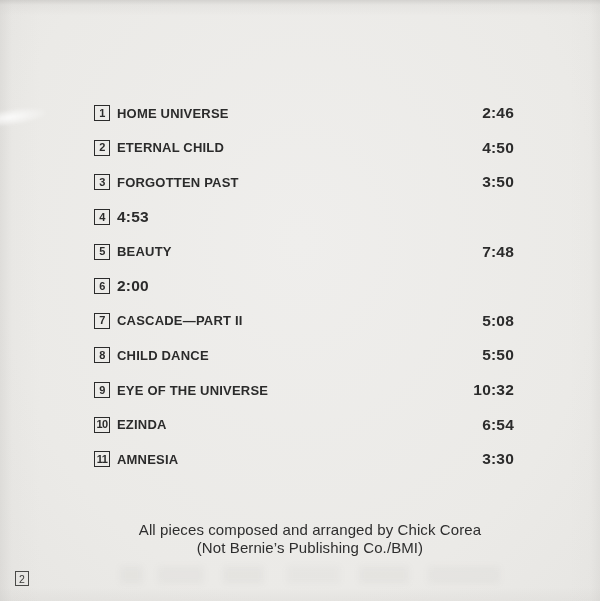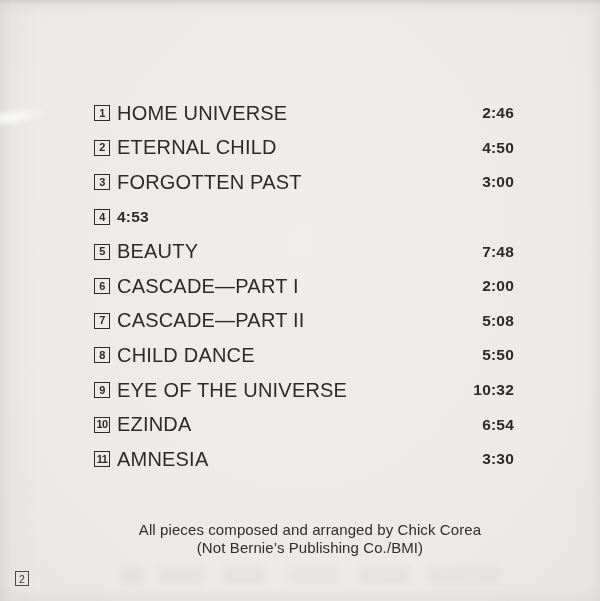--- a/index.html
+++ b/index.html
@@ -79,22 +79,22 @@
     align-items: center;
     justify-content: center;
     font-size: 11px;
     font-weight: 700;
     letter-spacing: -0.5px;
     margin-right: 7px;
     padding-bottom: 1px;
   }
   .track-title {
     flex: 1 1 auto;
-    font-size: 20px;
-    font-weight: 400;
+    font-size: 13px;
+    font-weight: 700;
     letter-spacing: 0.2px;
     white-space: nowrap;
   }
   .track-time {
     flex: 0 0 auto;
     font-size: 15.5px;
     font-weight: 700;
     letter-spacing: 0.2px;
   }
   .footer {
@@ -149,21 +149,21 @@
         </span>
       <span class="track-title">ETERNAL CHILD</span>
       <span class="track-time">4:50</span>
     </div>
 
     <div class="track-row">
       <span class="num-box">
           <span>3</span>
         </span>
       <span class="track-title">FORGOTTEN PAST</span>
-      <span class="track-time">3:00</span>
+      <span class="track-time">3:50</span>
     </div>
 
     <div class="track-row">
       <span class="num-box">
           <span>4</span>
         </span>
       <span class="track-time">4:53</span>
     </div>
 
     <div class="track-row">
@@ -171,21 +171,20 @@
           <span>5</span>
         </span>
       <span class="track-title">BEAUTY</span>
       <span class="track-time">7:48</span>
     </div>
 
     <div class="track-row">
       <span class="num-box">
           <span>6</span>
         </span>
-      <span class="track-title">CASCADE—PART I</span>
       <span class="track-time">2:00</span>
     </div>
 
     <div class="track-row">
       <span class="num-box">
           <span>7</span>
         </span>
       <span class="track-title">CASCADE—PART II</span>
       <span class="track-time">5:08</span>
     </div>

